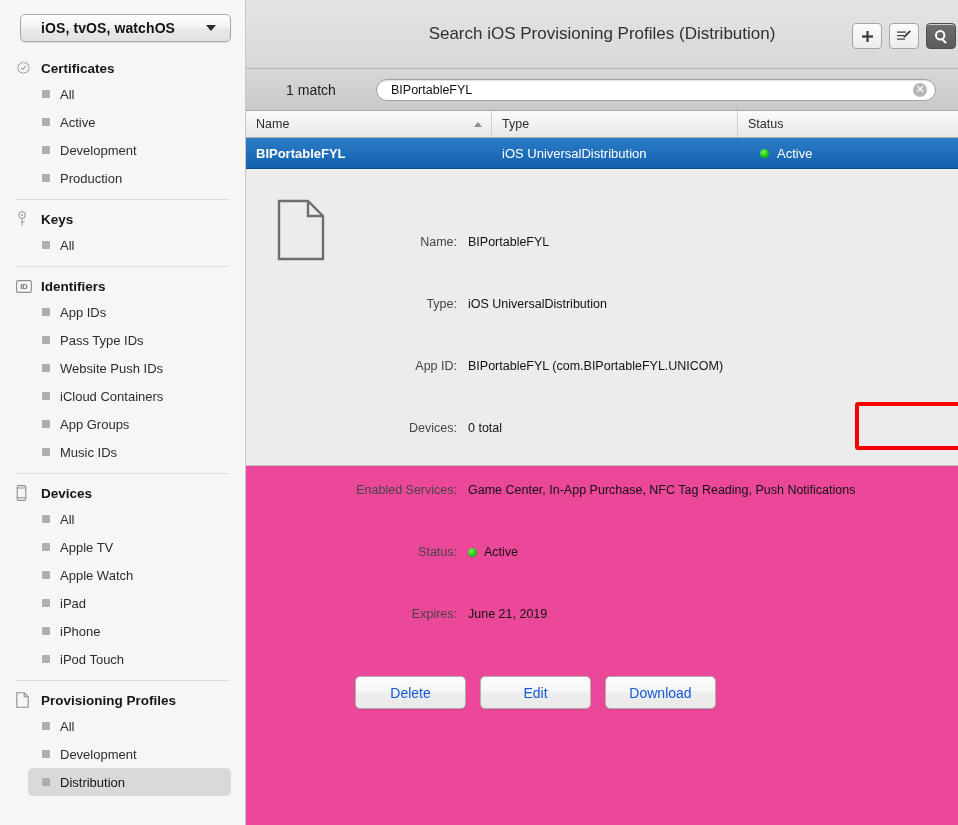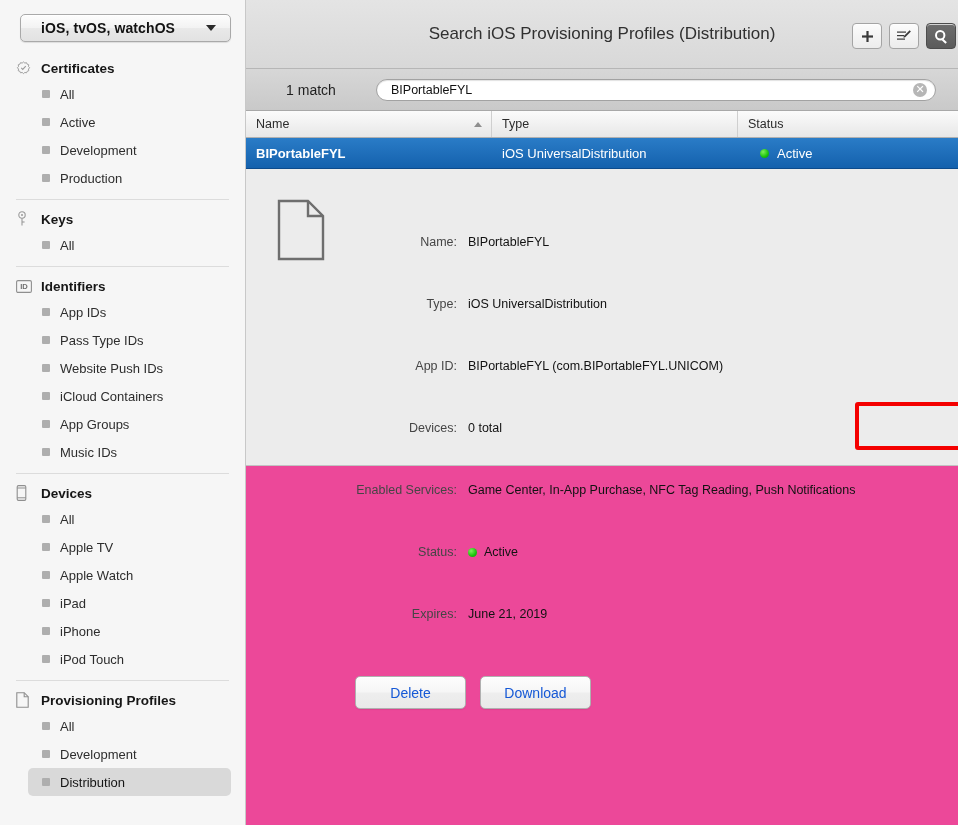--- a/index.html
+++ b/index.html
@@ -564,20 +564,21 @@
               </div>
             </div>
             <div class="frow">
               <div class="flabel">Expires:</div>
               <div class="fvalue">June 21, 2019</div>
             </div>
           </div>
       </div>
       <div class="buttons-row" id="buttons-row">
           <div class="btn">Delete</div>
+          <div class="btn">Edit</div>
           <div class="btn">Download</div>
         </div>
       <div class="highlight-box"></div>
     </div>
 
     <div class="empty-area"></div>
   </div>
 </div>
 
 </body></html>

